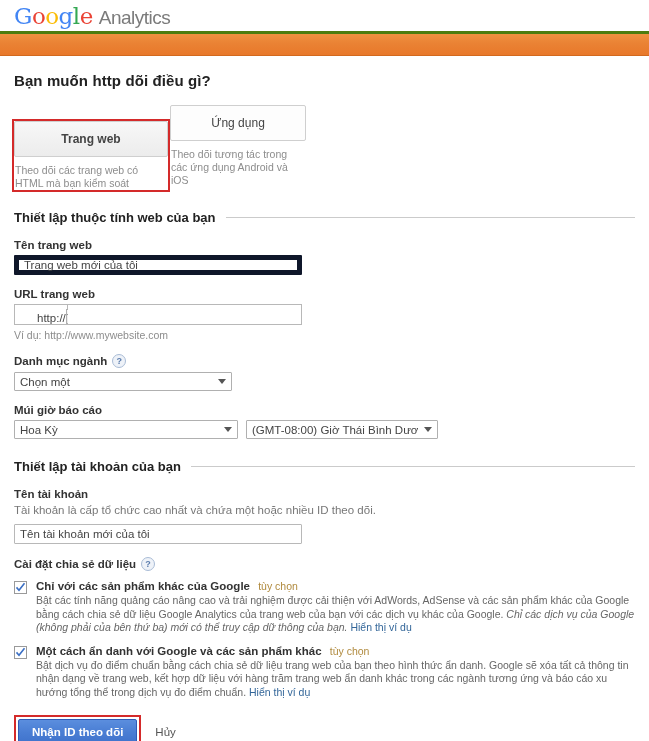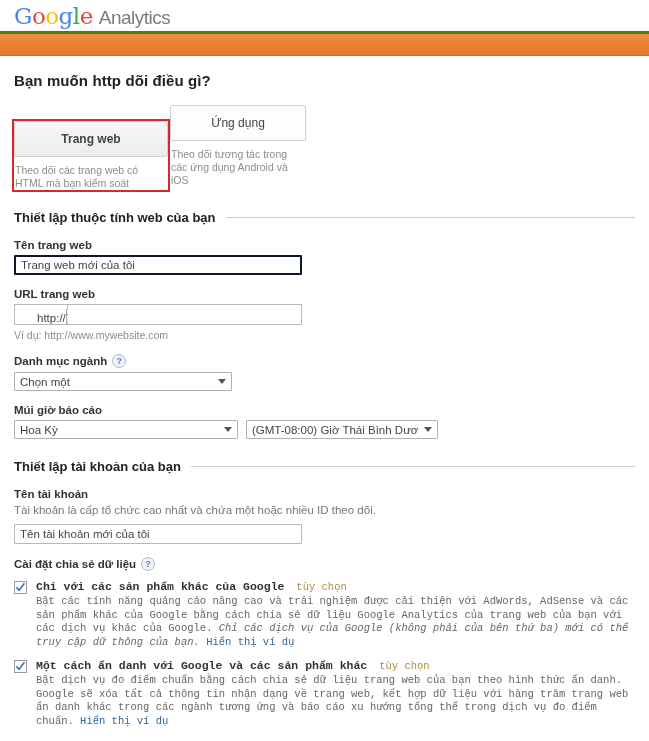--- a/index.html
+++ b/index.html
@@ -150,21 +150,21 @@
     color: #5a7cad;
     font-size: 9px;
     font-weight: bold;
     margin-left: 5px;
     cursor: pointer;
     line-height: 1;
   }
   .text-input {
     width: 288px;
     height: 20px;
-    border: 2px solid #0f172a;
+    border: 5px solid #0f172a;
     box-sizing: border-box;
     font-size: 11.5px;
     color: #444444;
     padding: 0 5px;
     display: flex;
     align-items: center;
     background: #ffffff;
     border-radius: 1px;
   }
   .text-input.grey-border { border: 1px solid #b8b8b8; }
@@ -239,21 +239,21 @@
   #tz-country-select { width: 224px; }
   #tz-zone-select { width: 192px; margin-left: 8px; }
 
   .desc-text {
     font-size: 11.5px;
     color: #777777;
     margin: 2px 0 8px 0;
   }
 
   
-  .cb-group { margin-top: 9px; font-family: Liberation Mono, monospace; }
+  .cb-group { margin-top: 9px; }
   .cb-row { display: flex; margin-bottom: 10px; }
   .checkbox {
     width: 13px;
     height: 13px;
     border: 1px solid #9a9a9a;
     background: #ffffff;
     box-sizing: border-box;
     flex: 0 0 auto;
     margin-top: 1px;
     display: flex;

